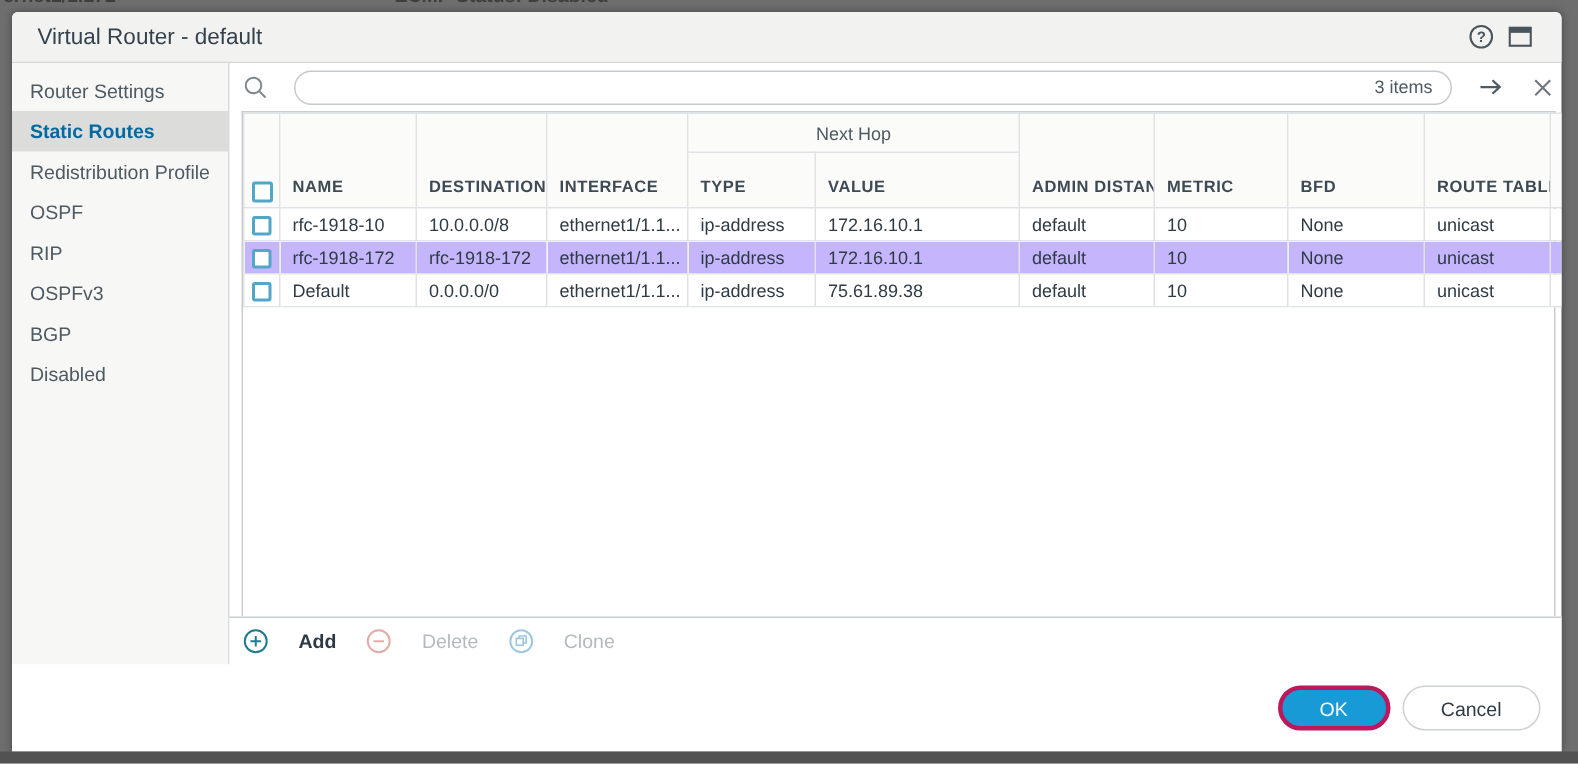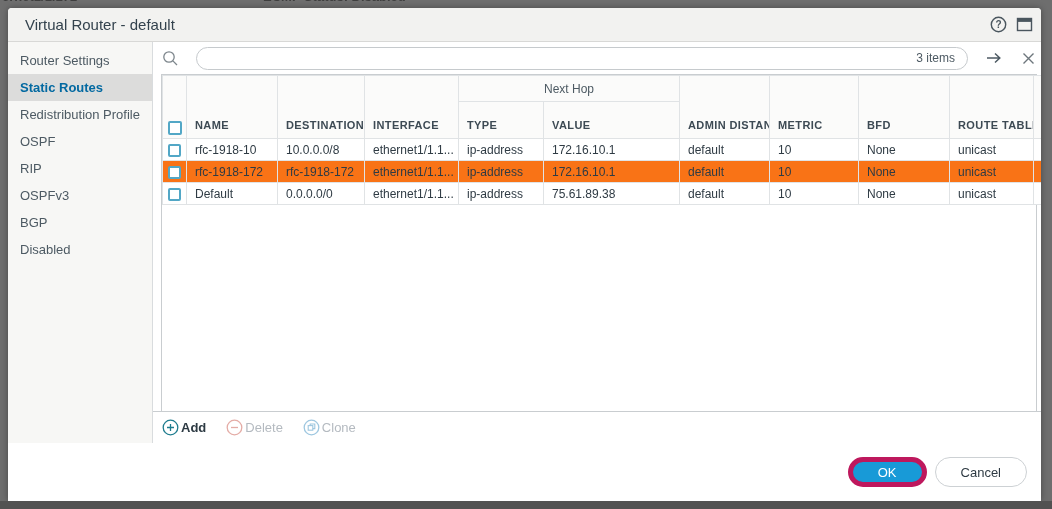--- a/index.html
+++ b/index.html
@@ -22,21 +22,21 @@
   }
   .dialog {
     position: absolute; left: 8px; top: 8px; width: 1033px; height: 493px;
     background: #ffffff; border-radius: 4px 4px 0 0;
     display: flex; flex-direction: column; z-index: 2;
     box-shadow: 0 0 6px rgba(0,0,0,.35);
   }
   .titlebar {
     height: 34px; flex: 0 0 34px; background: #f2f2f0;
     border-bottom: 1px solid #d8d8d6; border-radius: 4px 4px 0 0;
-    display: flex; align-items: center; padding: 0 8px 0 17px;
+    display: flex; align-items: center; padding: 0 19px 0 17px;
   }
   .dialog-title { font-size: 15px; color: #33424d; }
   .titlebar-icons { margin-left: auto; display: flex; align-items: center; gap: 9px; }
   .tb-icon { display: flex; align-items: center; cursor: pointer; }
 
   .dialog-body { flex: 1 1 auto; display: flex; min-height: 0; }
   .sidebar {
     width: 145px; flex: 0 0 145px; background: #f7f7f5;
     border-right: 1px solid #d9dcde; padding-top: 5px;
   }
@@ -83,49 +83,49 @@
     background: #fbfbfa; color: #3d4a54; font-size: 11px; font-weight: bold;
     letter-spacing: .4px; text-align: left; padding: 4px 8px 7px;
     vertical-align: bottom;
   }
   .routes thead th.group-head {
     text-align: center; vertical-align: middle; font-weight: normal;
     font-size: 12px; color: #4d5a63; letter-spacing: 0; height: 26px; padding: 2px 6px;
   }
   .routes thead tr.label-row th { height: 37px; }
   .routes td { font-size: 12px; color: #2f3b44; padding: 3px 8px; height: 22px; background: #fff; }
-  .routes tr.stripe td { background: #f97316; }
+  .routes tr.stripe td { background: #c4b5fd; }
   .routes .cb-cell { text-align: center; padding: 3px 4px; }
   .cb {
     display: inline-block; width: 13px; height: 13px; background: #fff;
     border: 2px solid #52a7c6; border-radius: 2px; cursor: pointer; vertical-align: middle;
   }
   .cb.header-cb { width: 14px; height: 14px; }
   .routes th.gutter, .routes td.gutter { border-right: none; }
   .table-empty { flex: 1 1 auto; background: #fff; }
 
   .actions {
     height: 32px; flex: 0 0 32px; border-top: 1px solid #c9cdd0;
     display: flex; align-items: center; gap: 20px; padding-left: 9px; background: #fff;
   }
-  .action-btn { display: flex; align-items: center; gap: 2px; font-size: 13px; cursor: pointer; }
+  .action-btn { display: flex; align-items: center; gap: 20px; font-size: 13px; cursor: pointer; }
   .action-btn .label { color: #2d3a43; font-weight: bold; }
   .action-btn.disabled .label { color: #b4bac0; font-weight: normal; cursor: default; }
 
   .dialog-footer {
     height: 58px; flex: 0 0 58px; background: #fff;
     display: flex; align-items: center; justify-content: flex-end;
     gap: 8px; padding-right: 14px;
   }
   .btn {
     height: 30px; border-radius: 15px; font-size: 13px; padding: 0 25px;
     display: inline-flex; align-items: center; cursor: pointer;
     font-family: "Liberation Sans", sans-serif;
   }
-  .btn-ok { background: #189ad7; border: 5px solid #be185d; color: #fff; }
+  .btn-ok { background: #189ad7; border: 3px solid #be185d; color: #fff; }
   .btn-cancel { background: #fff; border: 1px solid #cdd1d4; color: #2f3b44; }
 </style>
 </head>
 <body>
 
 <span class="bg-text left">ernet1/1.172</span>
 <span class="bg-text right">ECMP Status: Disabled</span>
 <div class="bottom-strip"></div>
 
 <div class="dialog">

